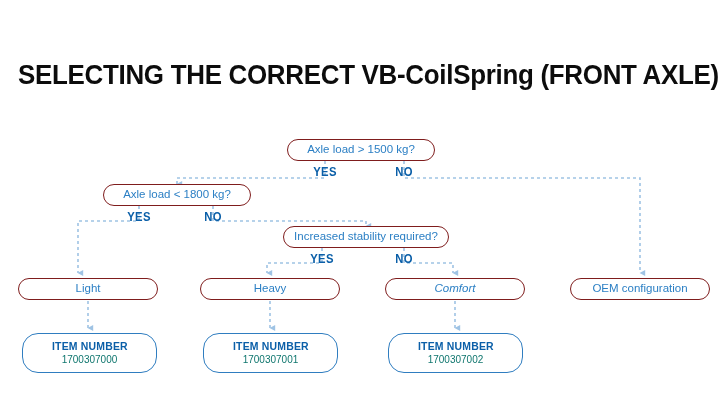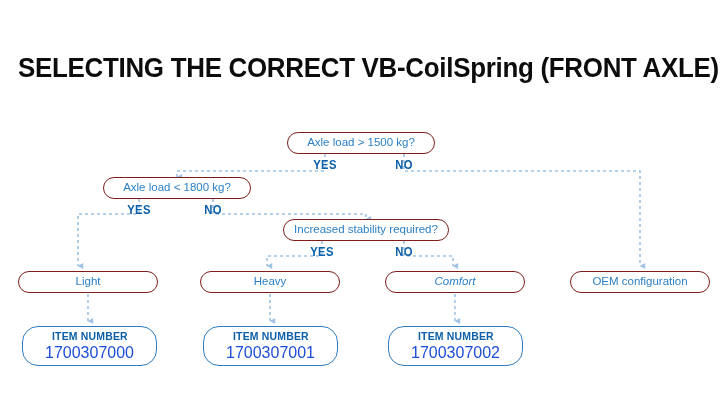--- a/index.html
+++ b/index.html
@@ -10,21 +10,21 @@
   }
   body {
     width: 720px;
     height: 405px;
     overflow: hidden;
     font-family: "Liberation Sans", sans-serif;
     position: relative;
   }
   #canvas {
     position: absolute;
-    left: 0; top: 9px;
+    left: 0; top: 16px;
     width: 720px;
     height: 379px;
   }
   
   #title {
     position: absolute;
     left: 18px;
     top: 44px;
     font-family: "Liberation Sans Narrow", "Liberation Sans", sans-serif;
     font-weight: bold;
@@ -76,22 +76,22 @@
   }
   .item-title {
     font-weight: bold;
     font-size: 11px;
     letter-spacing: 0.2px;
     color: #0b5fa8;
     font-family: "Liberation Sans Narrow", "Liberation Sans", sans-serif;
     transform: scaleX(0.95);
   }
   .item-number {
-    font-size: 16px;
-    color: #1d4ed8;
+    font-size: 10px;
+    color: #0f766e;
   }
   
   .branch-label {
     position: absolute;
     font-family: "Liberation Sans Narrow", "Liberation Sans", sans-serif;
     font-weight: bold;
     font-size: 12px;
     color: #0b5fa8;
     letter-spacing: 0.3px;
     white-space: nowrap;

